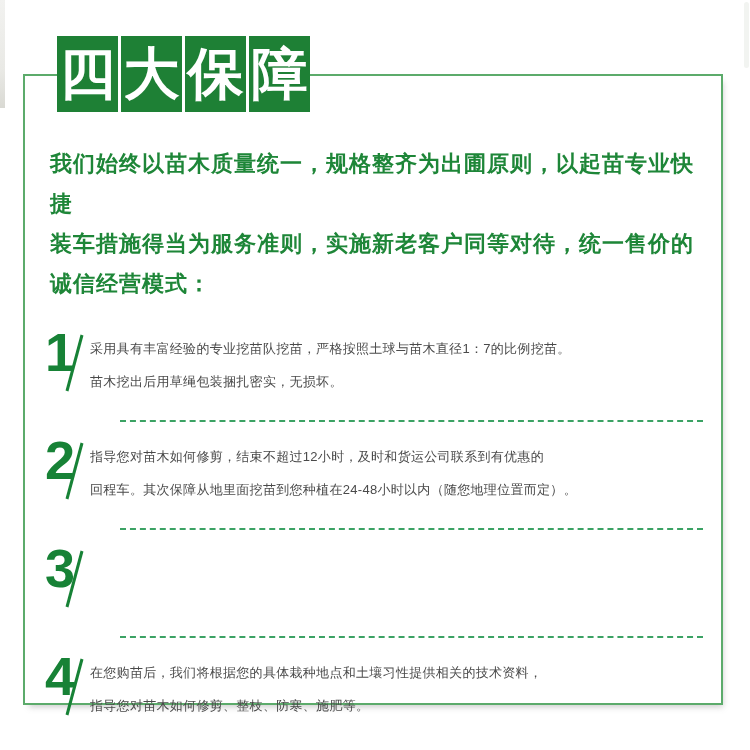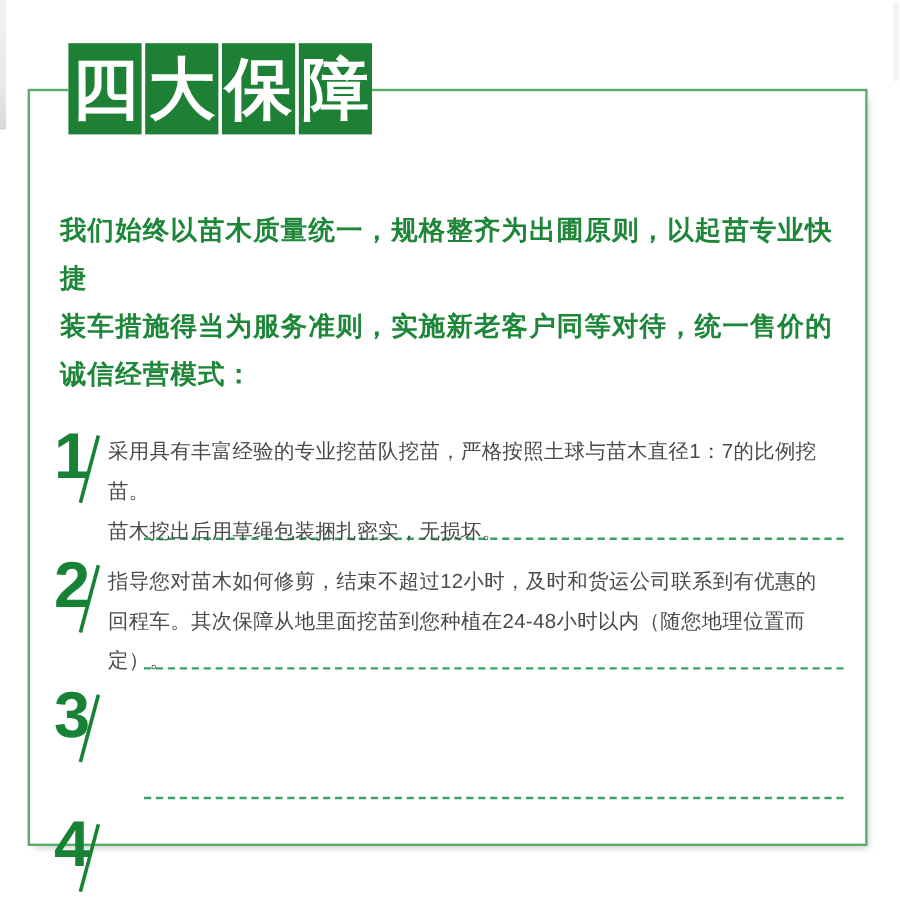--- a/index.html
+++ b/index.html
@@ -53,21 +53,21 @@
     width: 61px; height: 76px;
     background: #1e8035;
     color: #ffffff;
     font-weight: bold;
     font-size: 56px;
     line-height: 76px;
     text-align: center;
     display: block;
   }
   .intro {
-    margin: 96px 26px 0 25px;
+    margin: 68px 26px 0 25px;
     font-size: 22px;
     font-weight: bold;
     letter-spacing: 1px;
     line-height: 40px;
     color: #1e8638;
     white-space: pre-line;
   }
   .items {
     margin-top: 26px;
   }
@@ -95,21 +95,21 @@
   .num-slash {
     position: absolute;
     left: 28px; top: 4px;
     width: 3px; height: 58px;
     background: #178236;
     transform: rotate(15deg);
   }
   .item-text {
     flex: 1;
     margin-top: 2px;
-    font-size: 17px;
+    font-size: 13px;
     line-height: 33px;
     letter-spacing: 0.3px;
     color: #4a4a4a;
     white-space: pre-line;
   }
   .sep {
     border: 0;
     border-top: 2px dashed #3ba264;
     margin: 16px 18px 16px 95px;
     height: 0;
@@ -167,17 +167,19 @@
         </div>
       </div>
 
       <div class="sep"></div>
 
       <div class="item">
         <div class="num-wrap">
           <span class="num">4</span>
           <span class="num-slash"></span>
         </div>
+        <div class="item-text">在您购苗后，我们将根据您的具体栽种地点和土壤习性提供相关的技术资料，
+指导您对苗木如何修剪、整枝、防寒、施肥等。</div>
       </div>
 
     </div>
   </div>
 </div>
 
 </body></html>

